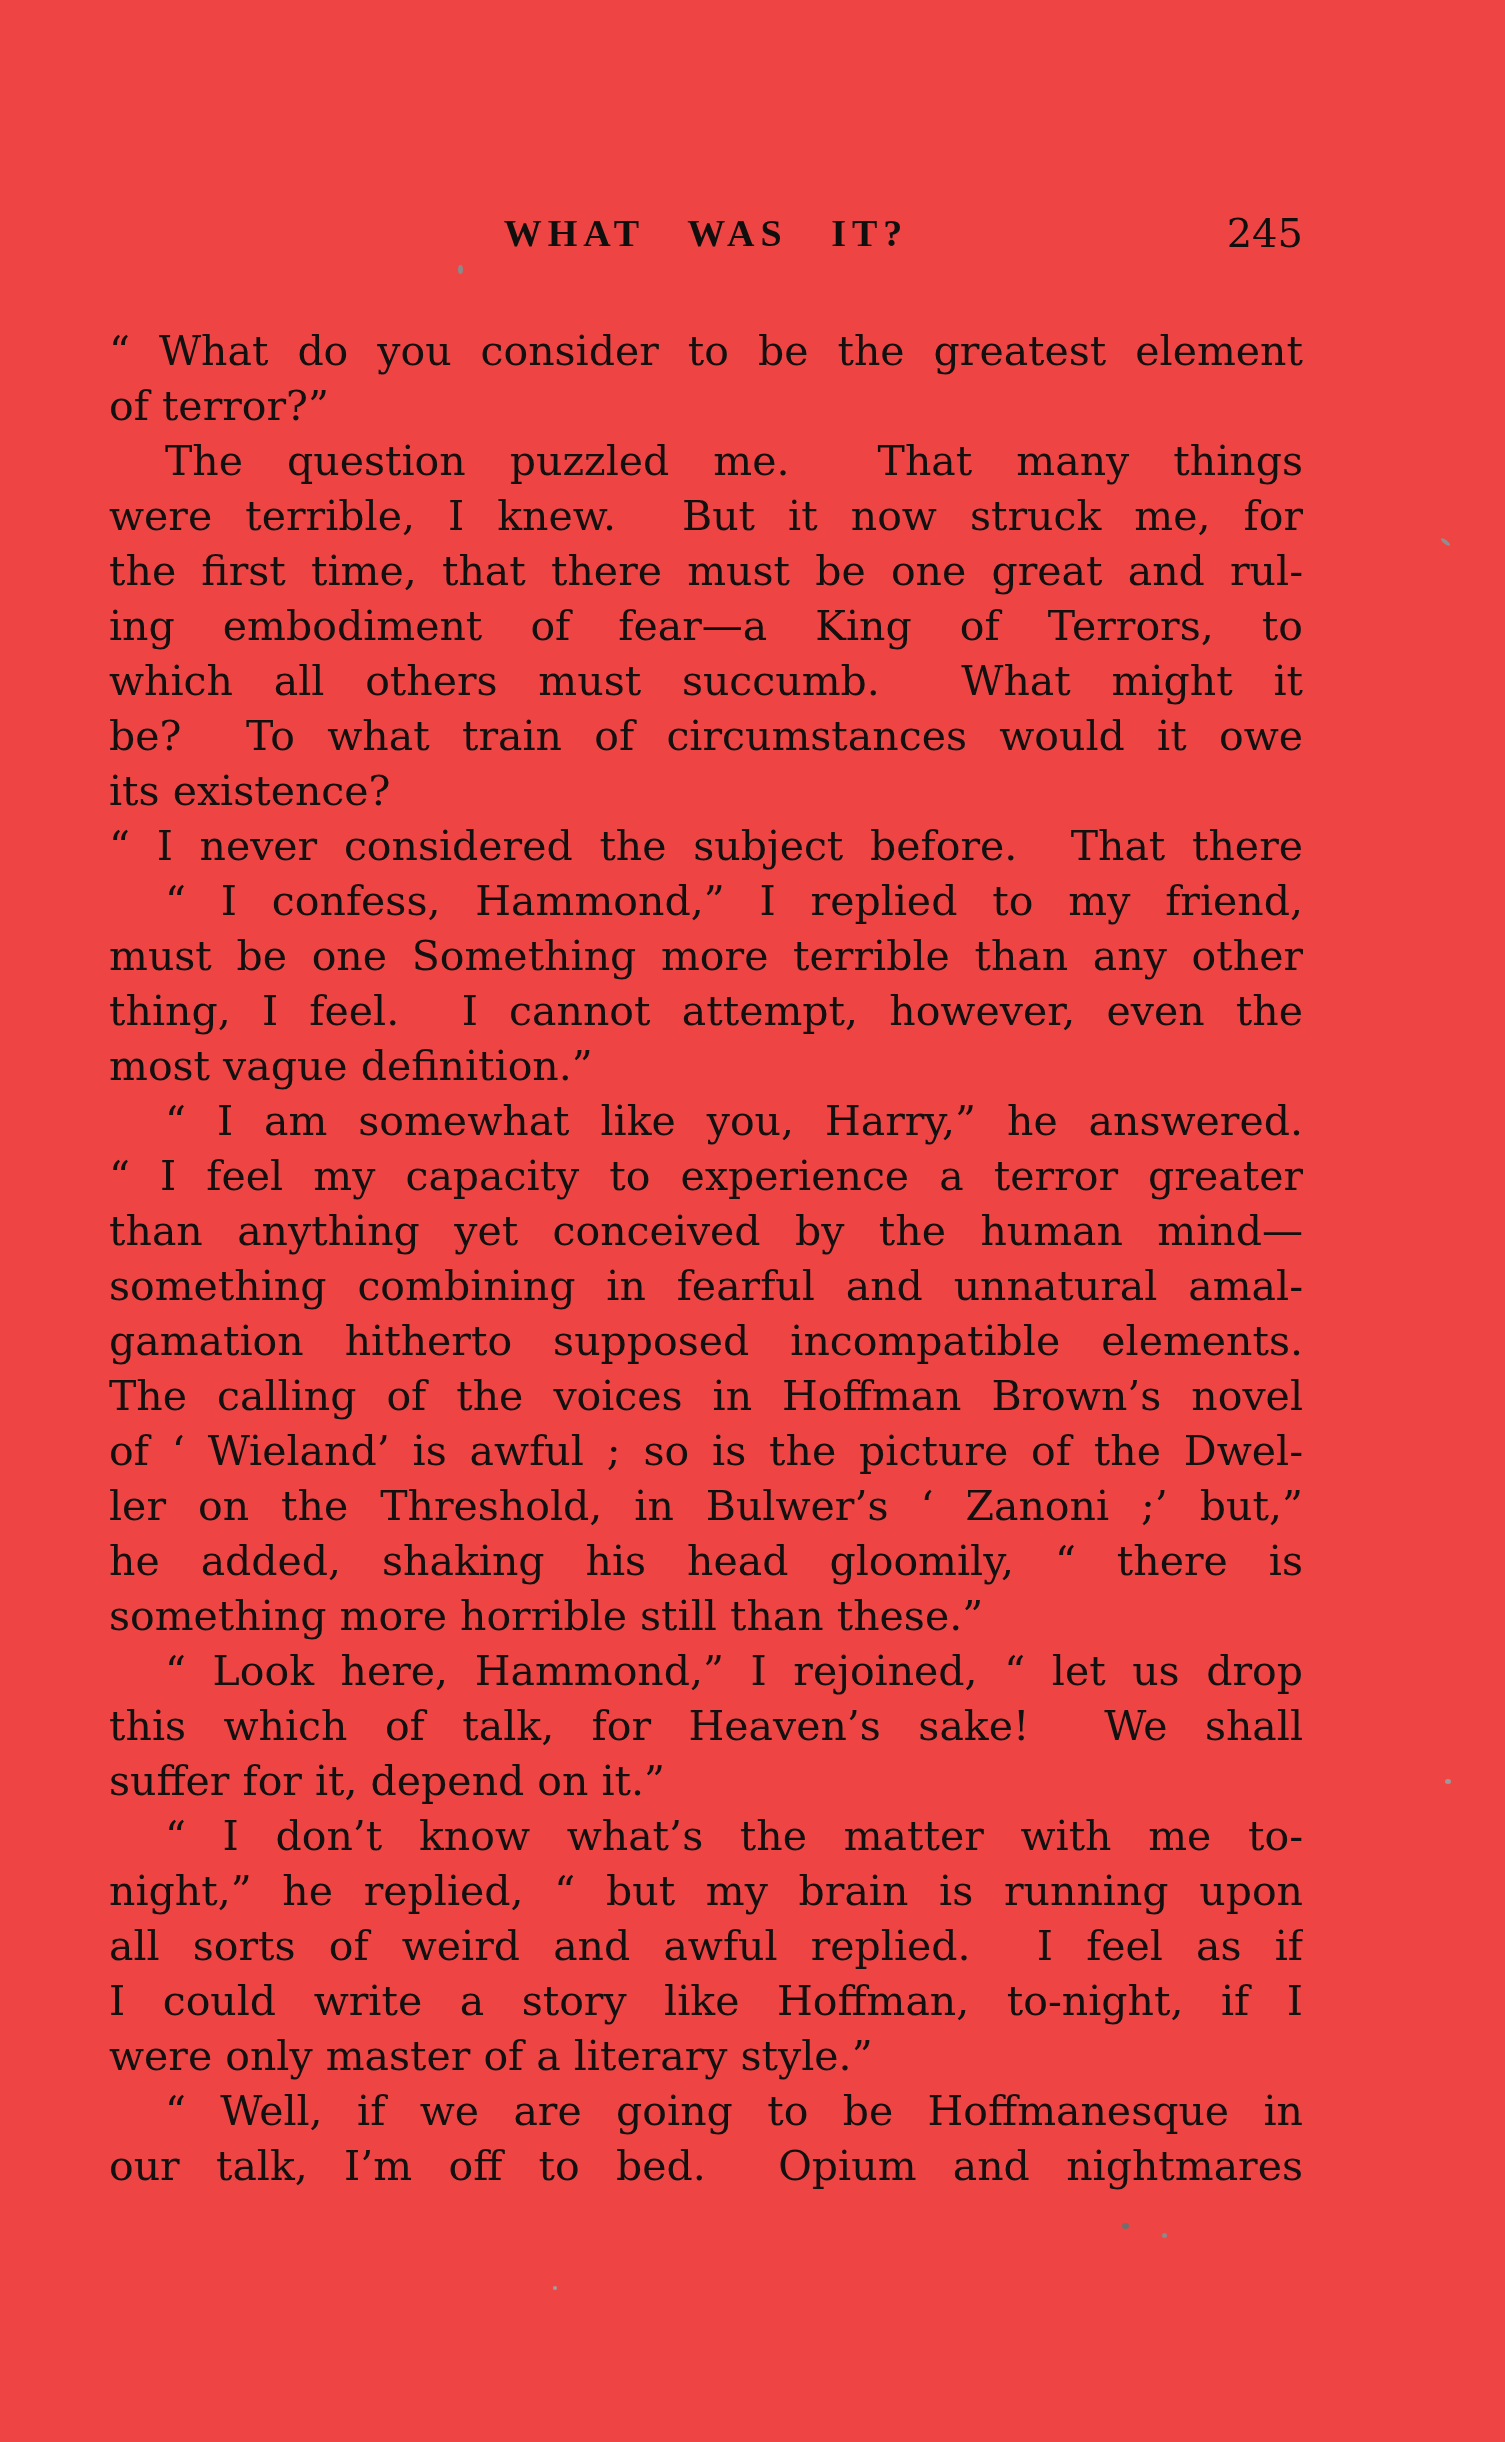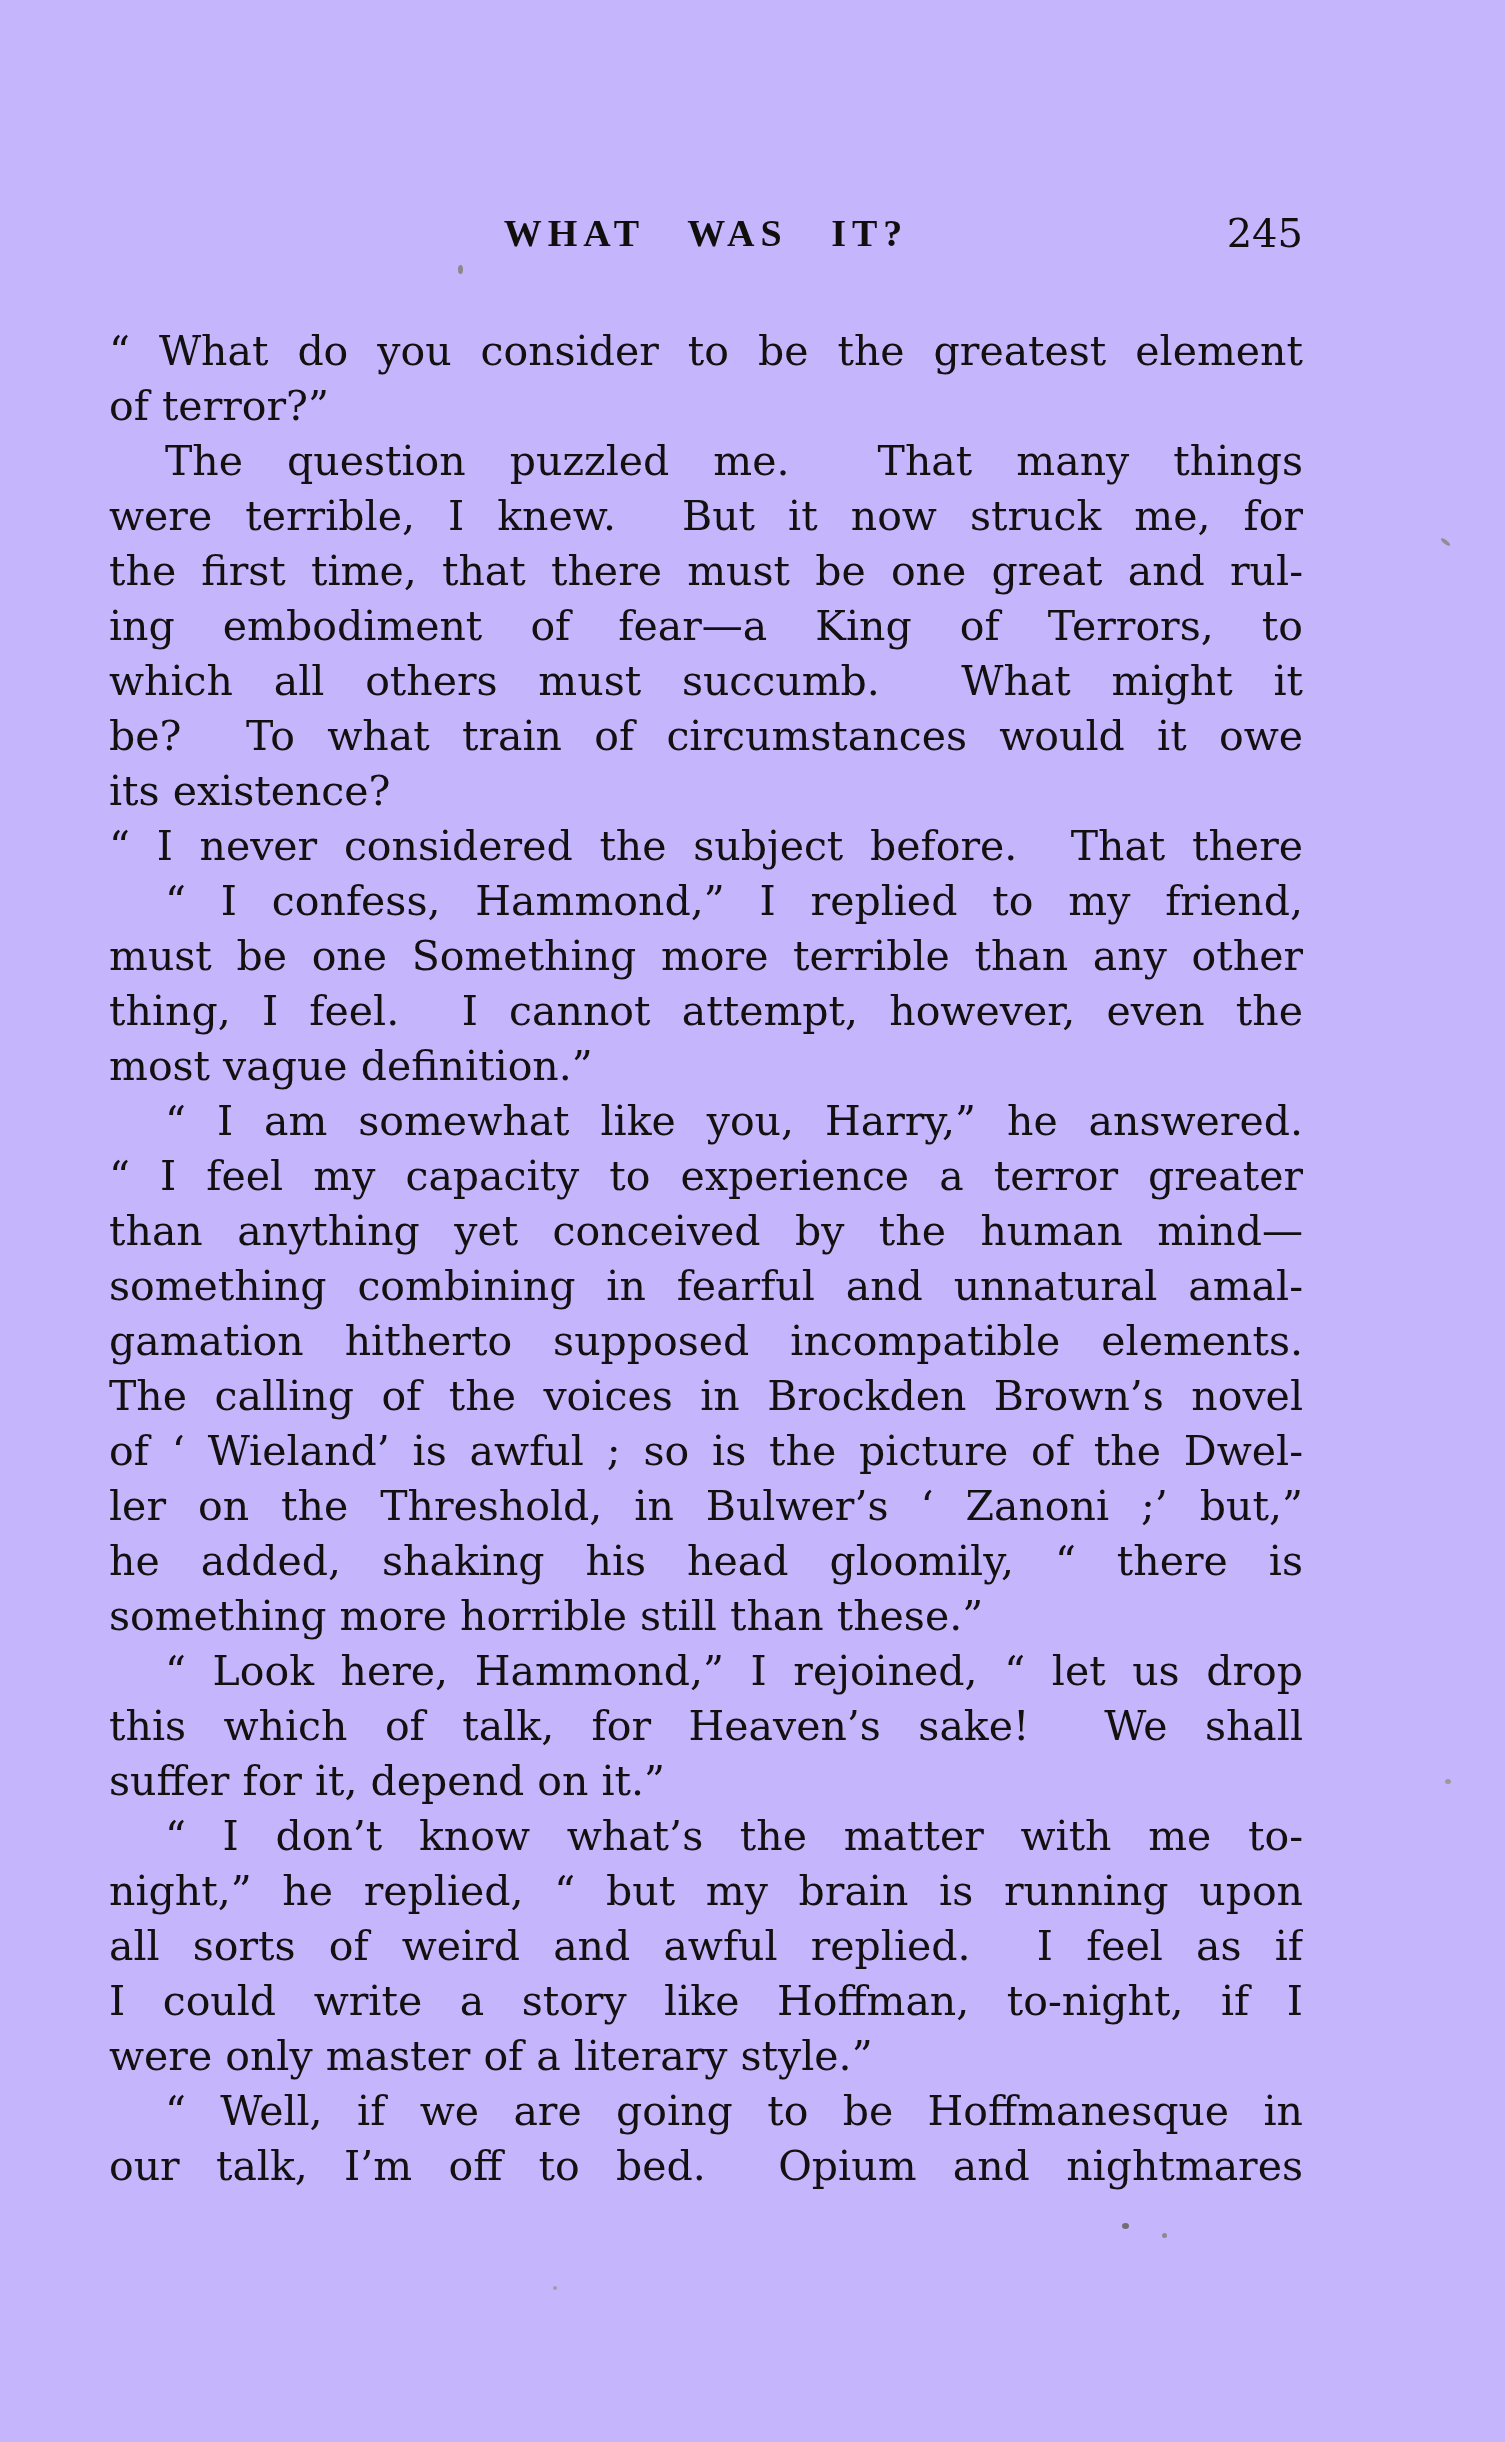--- a/index.html
+++ b/index.html
@@ -4,21 +4,21 @@
 <style>
   html, body {
     margin: 0;
     padding: 0;
     background: #ffffff;
   }
   .page {
     position: relative;
     width: 1505px;
     height: 2443px;
-    background: #c4b5fd;
+    background: #ef4444;
     overflow: hidden;
     color: #0f0e0c;
   }
   
   .running-head {
     position: absolute;
     left: 109px;
     top: 209px;
     width: 1194px;
     height: 50px;
@@ -104,21 +104,21 @@
     <div class="line">“ I never considered the subject before.  That there</div>
     <div class="line indent">“ I confess, Hammond,” I replied to my friend,</div>
     <div class="line">must be one Something more terrible than any other</div>
     <div class="line">thing, I feel.  I cannot attempt, however, even the</div>
     <div class="line end">most vague definition.”</div>
     <div class="line indent">“ I am somewhat like you, Harry,” he answered.</div>
     <div class="line">“ I feel my capacity to experience a terror greater</div>
     <div class="line">than anything yet conceived by the human mind—</div>
     <div class="line">something combining in fearful and unnatural amal-</div>
     <div class="line">gamation hitherto supposed incompatible elements.</div>
-    <div class="line">The calling of the voices in Brockden Brown’s novel</div>
+    <div class="line">The calling of the voices in Hoffman Brown’s novel</div>
     <div class="line">of ‘ Wieland’ is awful ; so is the picture of the Dwel-</div>
     <div class="line">ler on the Threshold, in Bulwer’s ‘ Zanoni ;’ but,”</div>
     <div class="line">he added, shaking his head gloomily, “ there is</div>
     <div class="line end">something more horrible still than these.”</div>
     <div class="line indent">“ Look here, Hammond,” I rejoined, “ let us drop</div>
     <div class="line">this which of talk, for Heaven’s sake!  We shall</div>
     <div class="line end">suffer for it, depend on it.”</div>
     <div class="line indent">“ I don’t know what’s the matter with me to-</div>
     <div class="line">night,” he replied, “ but my brain is running upon</div>
     <div class="line">all sorts of weird and awful replied.  I feel as if</div>

